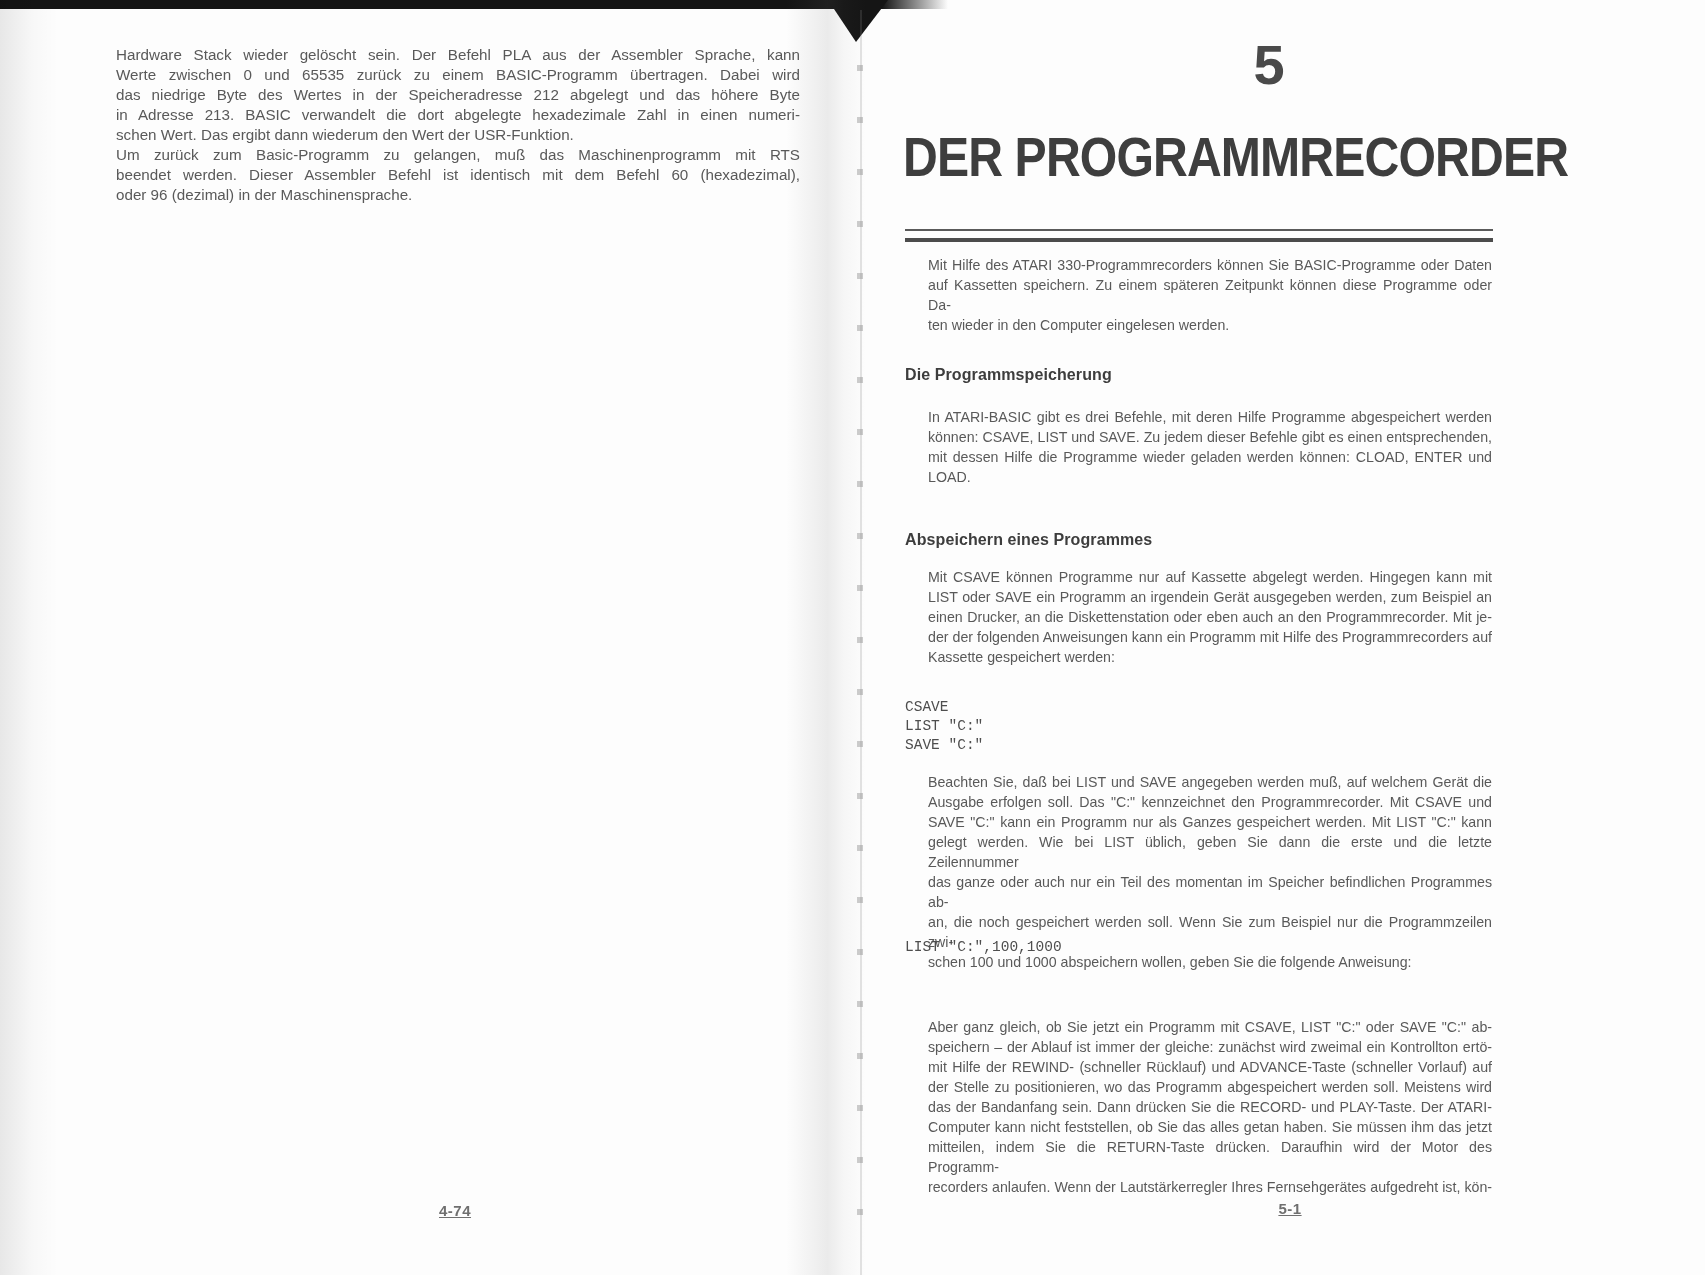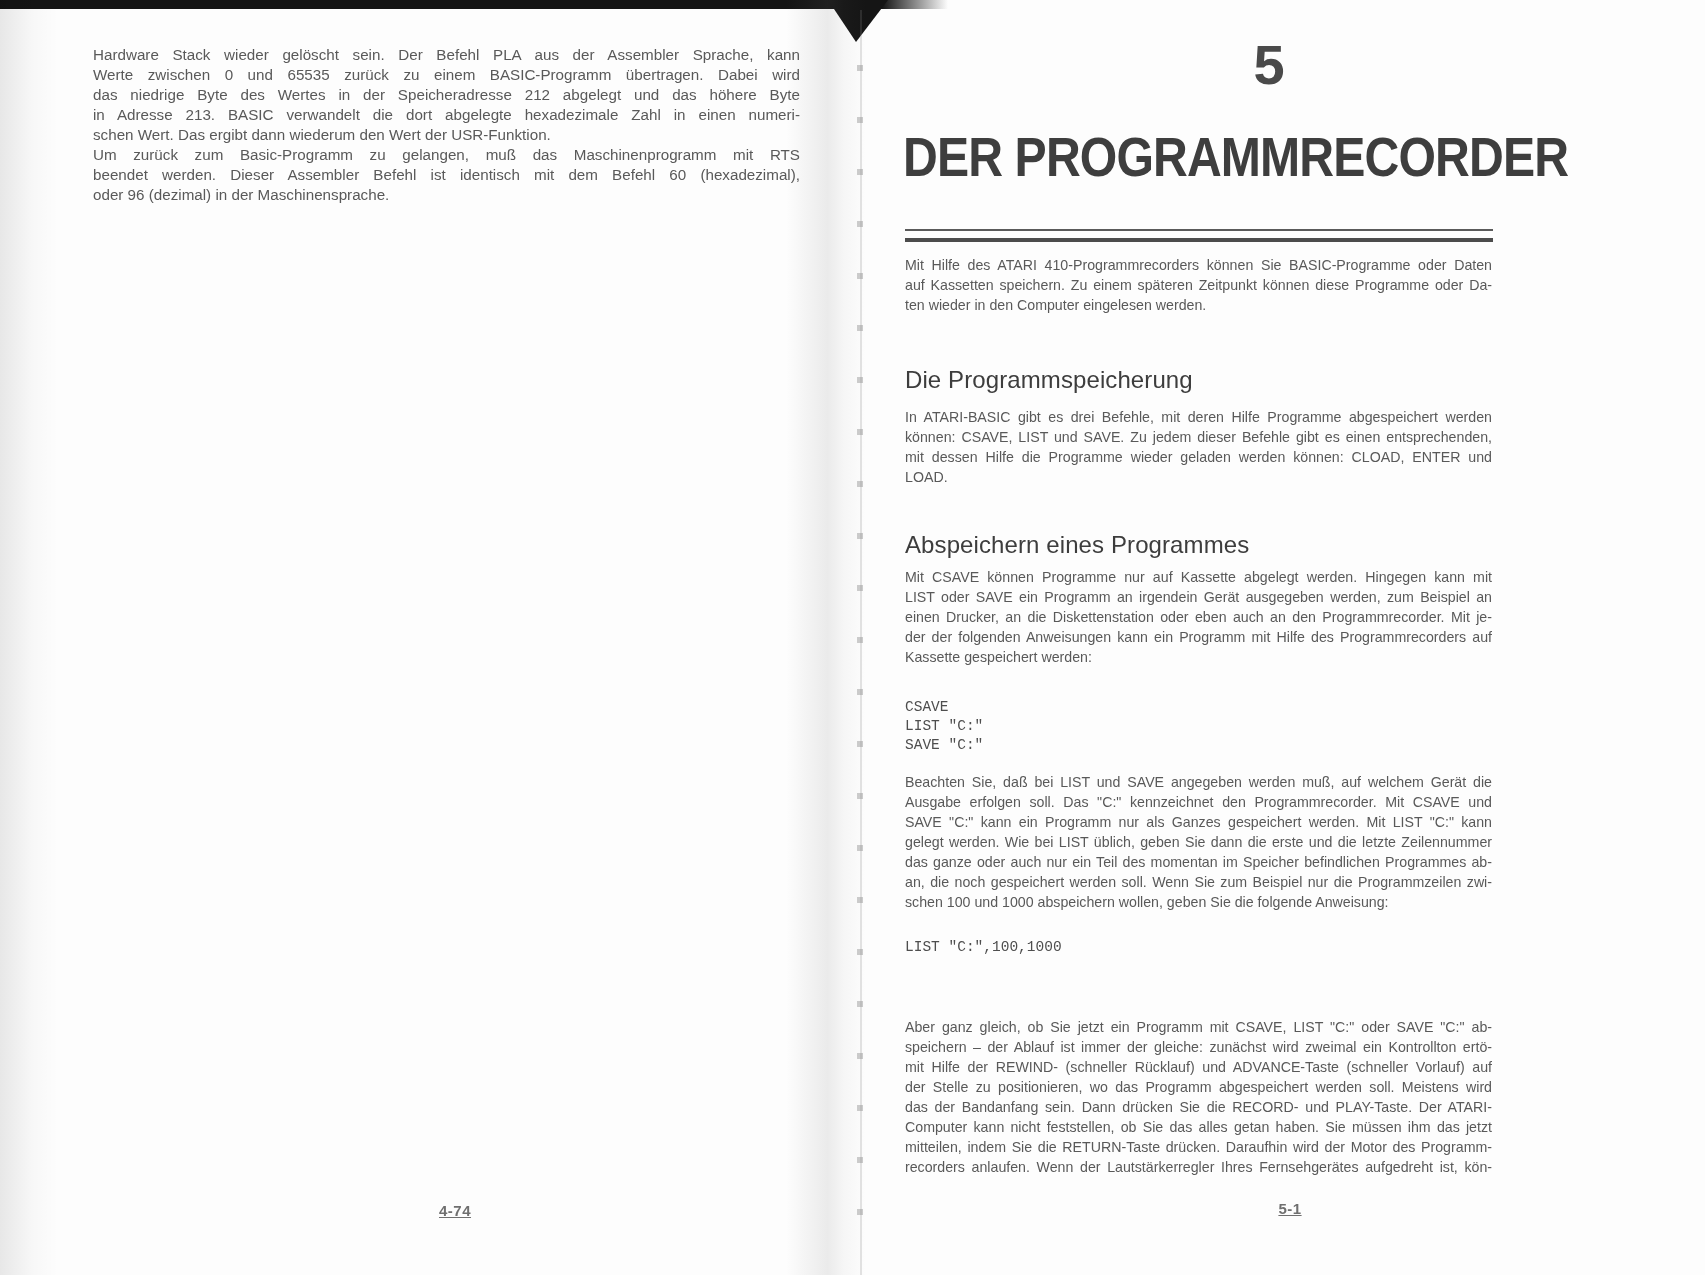--- a/index.html
+++ b/index.html
@@ -38,21 +38,21 @@
   }
   .stitch-marks {
     position:absolute; left:857px; top:45px; width:6px; height:1210px;
     background:repeating-linear-gradient(to bottom,
       transparent 0 20px, rgba(145,145,145,0.45) 20px 26px, transparent 26px 52px);
     border-radius:3px;
   }
 
   
   .para { position:absolute; text-align:justify; color:#595959; }
-  .para > div { text-align-last: justify; }
+  .para > div { text-align-last: justify; margin-left: 23px; }
   .para > div:last-child { text-align-last: left; }
   .para.jall > div:last-child { text-align-last: justify; }
 
   .lcol { left:93px;  width:707px; font-size:15.2px; line-height:20px; }
   .rcol { left:905px; width:587px; font-size:14.2px; line-height:20px; }
 
   .chapter-num {
     position:absolute; left:1238px; top:32px; width:62px;
     text-align:center; font-size:56px; font-weight:bold; color:#4a4a4a;
   }
@@ -60,21 +60,21 @@
     position:absolute; left:903px; top:124px;
     font-size:56px; font-weight:bold; color:#3e3e3e;
     letter-spacing:-1px; white-space:nowrap;
     transform:scaleX(0.86); transform-origin:left top;
   }
   .rule-thin  { position:absolute; left:905px; top:229px; width:588px; height:2px; background:#5a5a5a; }
   .rule-thick { position:absolute; left:905px; top:238px; width:588px; height:4px; background:#4c4c4c; }
 
   .h2 {
     position:absolute; left:905px;
-    font-size:24px; font-weight:normal; color:#3d3d3d; letter-spacing:0.1px;
+    font-size:16px; font-weight:bold; color:#3d3d3d; letter-spacing:0.1px;
   }
 
   .code {
     position:absolute; left:905px;
     font-family:"Liberation Mono", monospace;
     font-size:14.5px; line-height:19px; color:#4e4e4e; white-space:pre;
   }
 
   .pagenum {
     position:absolute; width:80px; text-align:center;
@@ -109,21 +109,21 @@
   <div class="pagenum left">4-74</div>
 </div>
 
 <div>
   <div class="chapter-num">5</div>
   <div class="chapter-title">DER PROGRAMMRECORDER</div>
   <div class="rule-thin"></div>
   <div class="rule-thick"></div>
 
   <div class="para rcol" style="top:255px">
-      <div>Mit Hilfe des ATARI 410-Programmrecorders können Sie BASIC-Programme oder Daten</div>
+      <div>Mit Hilfe des ATARI 330-Programmrecorders können Sie BASIC-Programme oder Daten</div>
       <div>auf Kassetten speichern. Zu einem späteren Zeitpunkt können diese Programme oder Da-</div>
       <div>ten wieder in den Computer eingelesen werden.</div>
     </div>
 
   <div class="h2" style="top:366px">Die Programmspeicherung</div>
   <div class="para rcol" style="top:407px">
       <div>In ATARI-BASIC gibt es drei Befehle, mit deren Hilfe Programme abgespeichert werden</div>
       <div>können: CSAVE, LIST und SAVE. Zu jedem dieser Befehle gibt es einen entsprechenden,</div>
       <div>mit dessen Hilfe die Programme wieder geladen werden können: CLOAD, ENTER und</div>
       <div>LOAD.</div>

